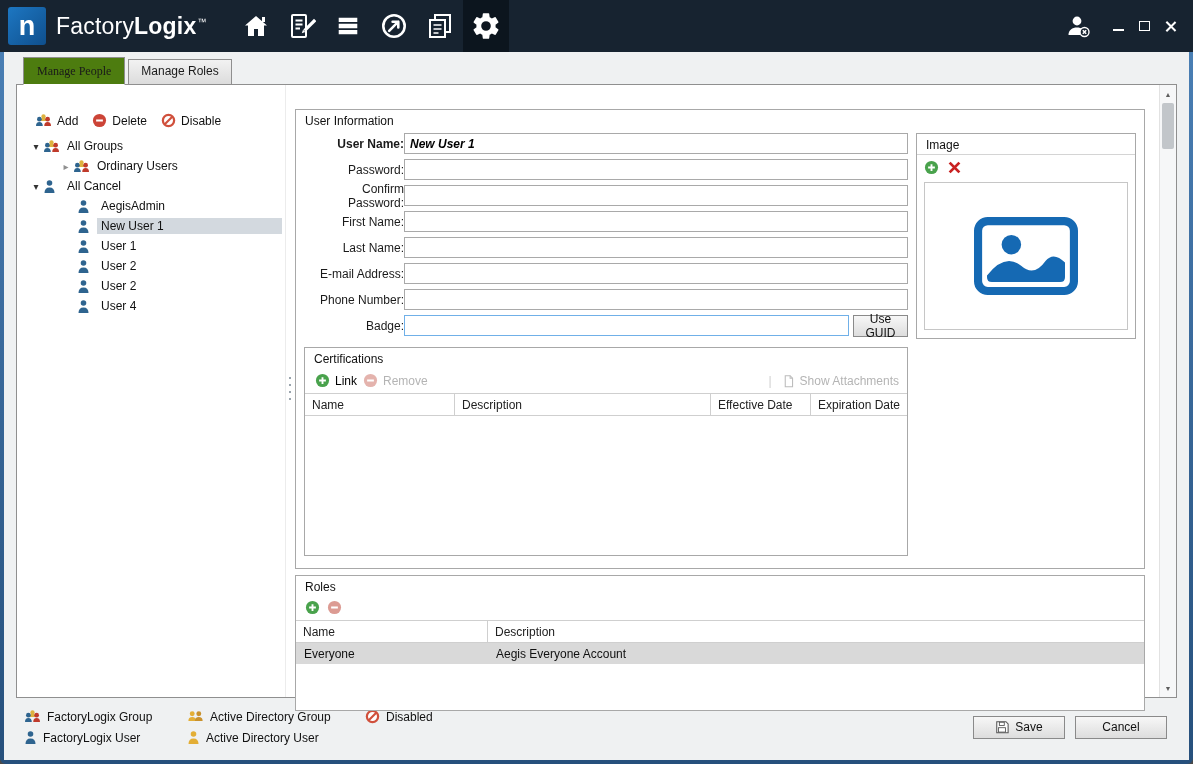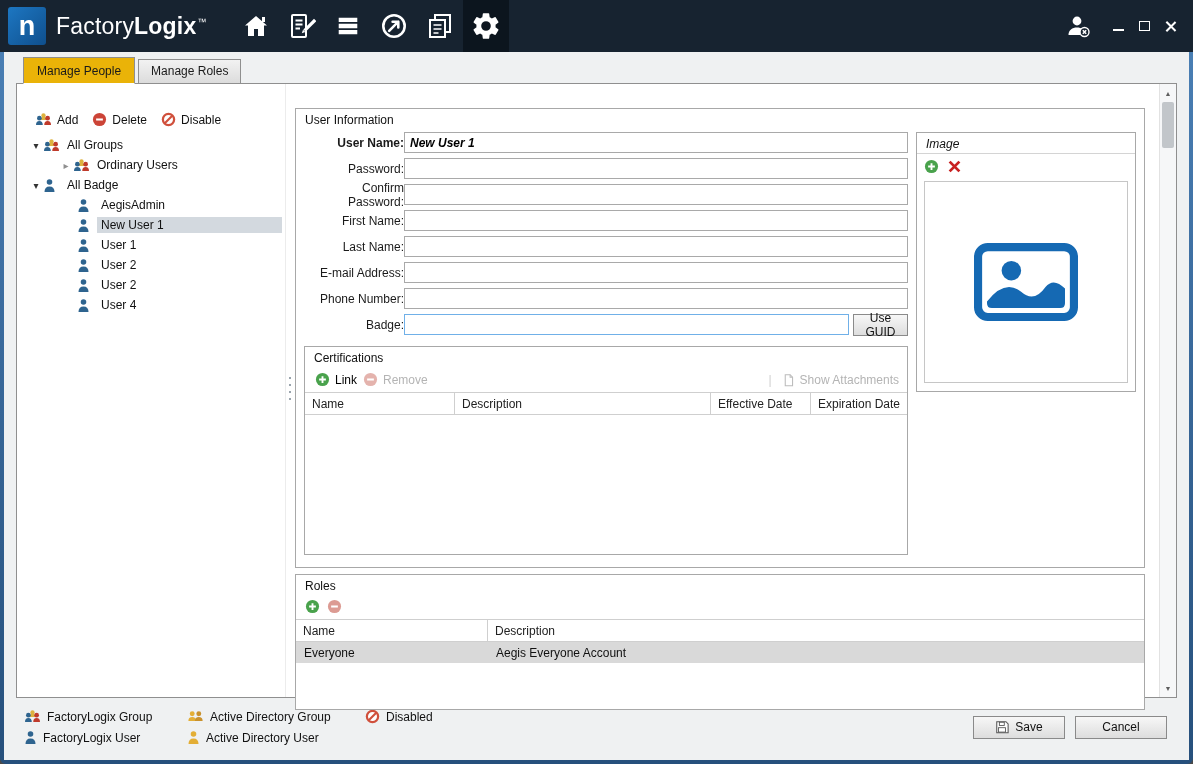--- a/index.html
+++ b/index.html
@@ -30,21 +30,21 @@
   .x-icon::before { transform:rotate(45deg); } .x-icon::after { transform:rotate(-45deg); }
 
   
   .frame { flex:1; min-height:0; padding:0 4px 4px; }
   .client { height:100%; background:#eff1f2; display:flex; flex-direction:column; }
 
   
   .tabstrip { flex:none; display:flex; padding:7px 12px 0 19px; position:relative; z-index:2; }
   .tab { font-size:12px; color:#1a1a1a; border:1px solid #8f8f8f; margin-right:3px; margin-bottom:-1px;
     background:linear-gradient(#f2f2f2,#dcdcdc); padding:4px 12px; cursor:pointer; position:relative; }
-  .tab.active { background:#eab308; border-bottom-color:#fff; z-index:3; padding:6px 13px 5px; margin-top:-2px; }
+  .tab.active { background:#4d7c0f; border-bottom-color:#fff; z-index:3; padding:6px 13px 5px; margin-top:-2px;font-family:Liberation Serif, serif; }
 
   
   .content { flex:1; min-height:0; margin:0 12px; background:#fff; border:1px solid #8f8f8f; display:flex; position:relative; z-index:1; }
 
   
   .left-panel { width:268px; flex:none; padding:8px 0 0 4px; display:flex; flex-direction:column; overflow:hidden; }
   .tree-toolbar { flex:none; display:flex; align-items:center; gap:14px; padding:3px 0 8px 14px; font-size:12px; color:#111; }
   .tool-item { display:flex; align-items:center; gap:5px; cursor:pointer;margin-top:17px; }
   .tree { flex:1; font-size:12px; color:#111; overflow:hidden; }
   .trow-t { display:flex; align-items:center; height:20px; cursor:pointer; white-space:nowrap; }
@@ -86,21 +86,21 @@
   .dim { color:#b4b4b4; }
   .sep { color:#d0d0d0; padding:0 4px 0 2px; }
   .spacer { flex:1; }
   .thead { flex:none; display:flex; border-top:1px solid #cfcfcf; border-bottom:1px solid #cfcfcf; font-size:12px; color:#222; }
   .th { padding:4px 7px 3px; border-right:1px solid #cfcfcf; cursor:pointer; white-space:nowrap; overflow:hidden; }
   .th.last { border-right:none; flex:1; }
   .cert .c1 { width:150px; } .cert .c2 { width:256px; } .cert .c3 { width:100px; }
   .tbody { flex:1; }
 
   
-  .img-box { height:260px;font-style:italic; }
+  .img-box { height:206px; }
   .img-title { border-bottom:1px solid #d4d4d4; }
   .img-toolbar { flex:none; display:flex; align-items:center; gap:8px; padding:5px 7px; }
   .img-frame { flex:1; margin:2px 7px 8px; border:1px solid #c6c6c6; display:flex; align-items:center; justify-content:center; }
 
   
   .roles { height:136px; flex:none; margin-top:6px; }
   .roles-toolbar { flex:none; display:flex; align-items:center; gap:7px; padding:4px 8px 5px 9px; }
   .roles .c1 { width:192px; }
   .trow { flex:none; display:flex; background:#d9d9d9; font-size:12px; color:#111; }
   .td { padding:4px 8px 3px; white-space:nowrap; overflow:hidden; }
@@ -280,21 +280,21 @@
               <span class="tlabel">Ordinary Users</span>
             </div>
             <div class="trow-t ind1">
               <span class="expander">▾</span>
               <span class="ticon">
                 <svg width="13" height="15" viewBox="0 0 14 16">
                     <circle cx="7" cy="4.2" r="3" fill="#2e648f"></circle>
                     <path d="M1.6 15q0-6 5.4-6t5.4 6z" fill="#2e648f"></path>
                   </svg>
               </span>
-              <span class="tlabel">All Badge</span>
+              <span class="tlabel">All Cancel</span>
             </div>
 
             <div class="trow-t ind3">
               <span class="ticon">
                   <svg width="13" height="15" viewBox="0 0 14 16">
                     <circle cx="7" cy="4.2" r="3" fill="#2e648f"></circle>
                     <path d="M1.6 15q0-6 5.4-6t5.4 6z" fill="#2e648f"></path>
                   </svg>
                 </span>
               <span class="tlabel">AegisAdmin</span>

